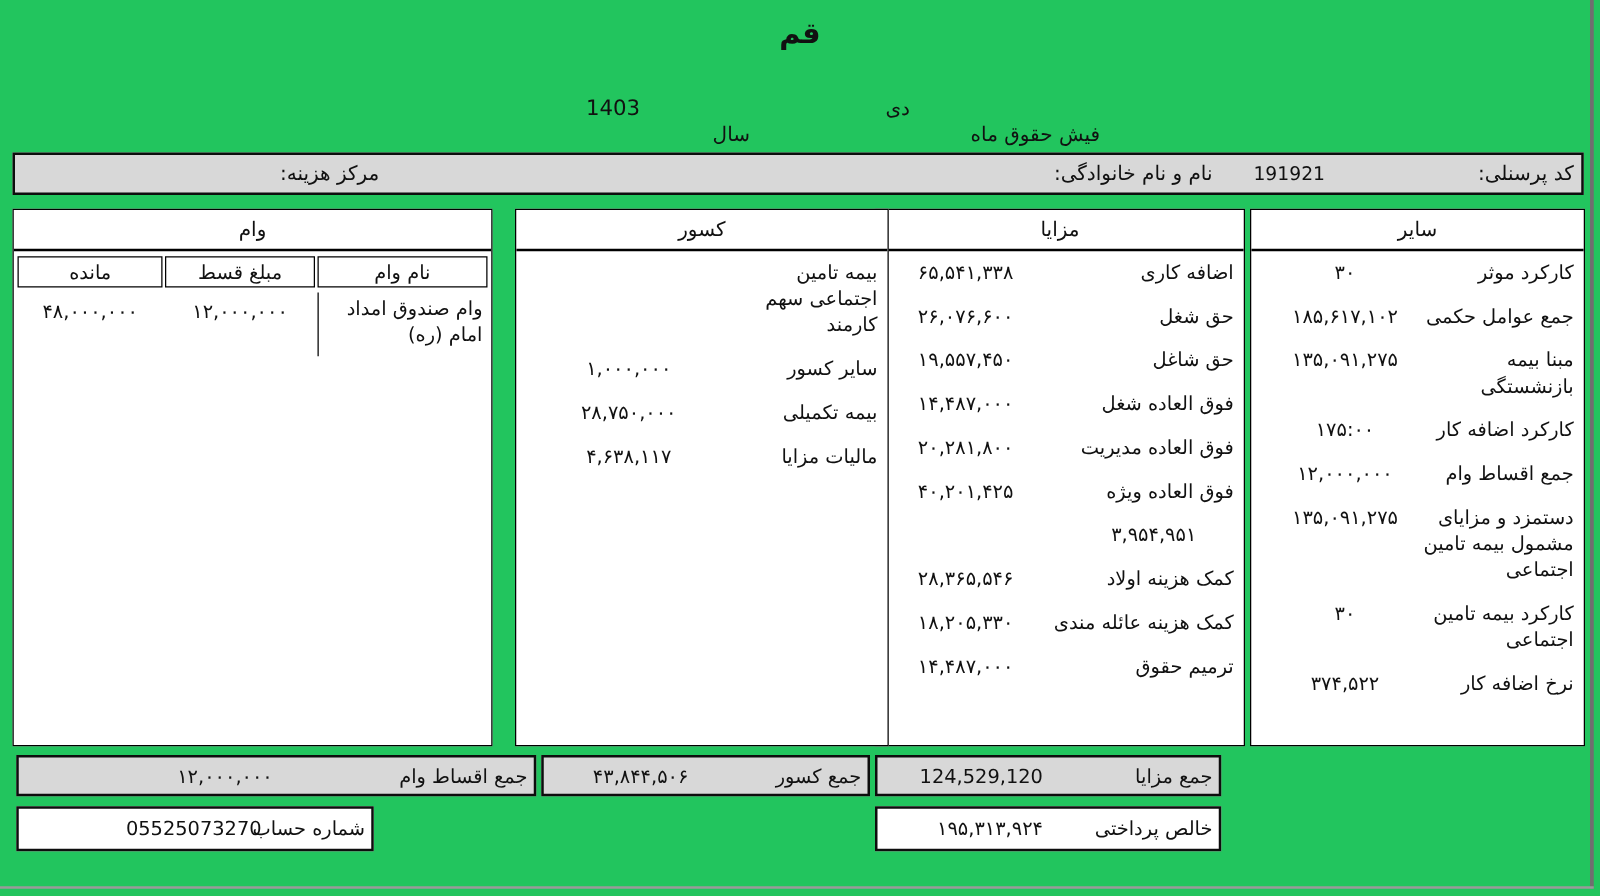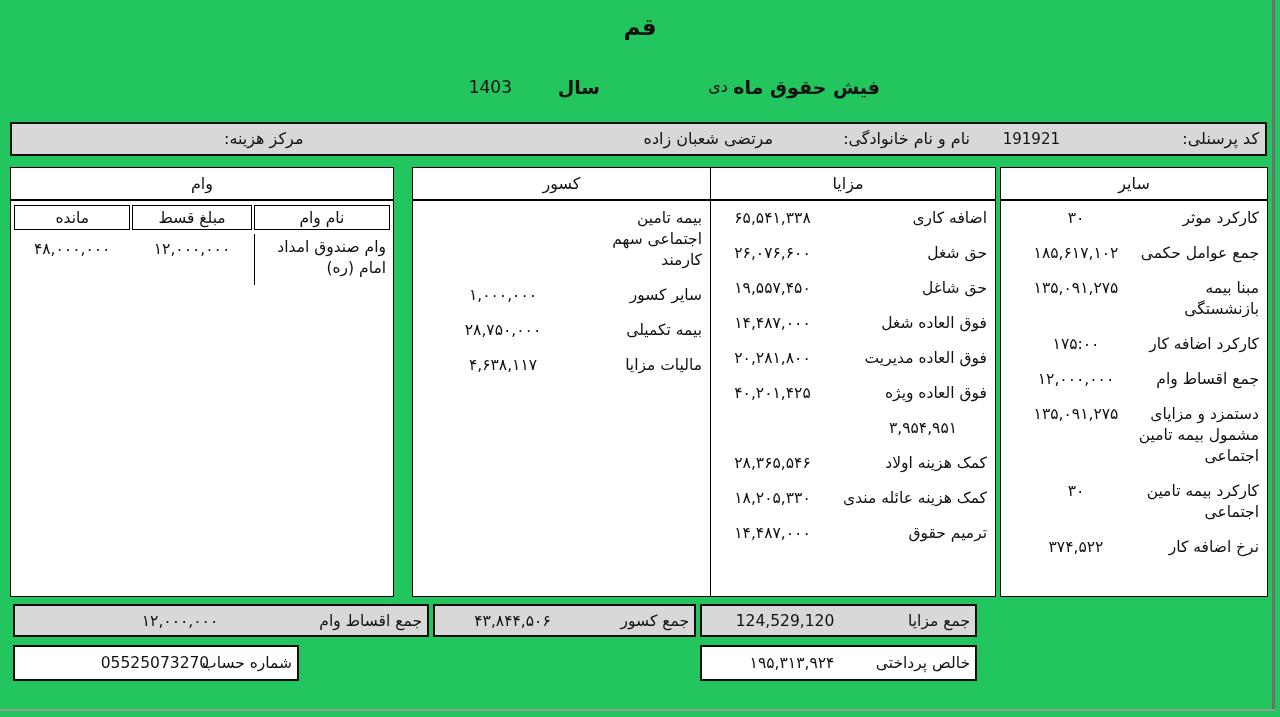--- a/index.html
+++ b/index.html
@@ -7,21 +7,21 @@
     position:relative;width:1280px;height:717px;background:#22c55e;overflow:hidden;
     font-family:"DejaVu Sans",sans-serif;color:#111;direction:rtl;
   }
   .bold{font-weight:normal;}
   
   .edge-right{position:absolute;left:1272px;top:0;width:3px;height:711px;background:#6f6f6f;}
   .edge-bottom{position:absolute;left:0;top:709px;width:1275px;height:2px;background:#9a9a9a;}
   
   .city{position:absolute;top:14px;left:0;width:1280px;text-align:center;font-size:23px;font-weight:bold;}
   .sub{position:absolute;top:74px;height:26px;line-height:26px;font-size:16px;}
-  .sub.b{font-weight:bold;font-size:19px;}
+  .sub.b{font-weight:normal;font-size:16px;margin-top:21px;}
   
   .personnel{
     position:absolute;left:10px;top:122px;width:1253px;height:30px;
     background:#d8d8d8;border:2.5px solid #0d0d0d;
   }
   .personnel span{position:absolute;top:0;height:30px;line-height:30px;font-size:16px;white-space:nowrap;}
   
   .col{position:absolute;top:167px;height:430px;border:1.5px solid #000;background:#fff;box-sizing:border-box;overflow:hidden;}
   .col-h{height:31px;line-height:31px;text-align:center;font-size:16px;border-bottom:2.5px solid #000;}
   .crow{display:flex;padding:7px 4px;font-size:15.5px;line-height:21px;}
@@ -55,21 +55,20 @@
   <div class="city">قم</div>
   <span class="sub b" style="right:400px;">فیش حقوق ماه</span>
   <span class="sub" style="right:552px;">دی</span>
   <span class="sub b" style="right:680px;">سال</span>
   <span class="sub" style="right:768px;font-size:17px;">1403</span>
 
   <div class="personnel">
     <span class="bold" style="right:6px;">کد پرسنلی:</span>
     <span style="right:205px;font-size:15px;">191921</span>
     <span class="bold" style="right:295px;">نام و نام خانوادگی:</span>
-    <span style="right:492px;">مرتضی شعبان زاده</span>
     <span class="bold" style="left:212px;">مرکز هزینه:</span>
   </div>
 
   <div class="col col-other" style="left:1000px;width:268px;">
     <div class="col-h">سایر</div>
     <div class="crow">
       <div class="lbl">کارکرد موثر</div>
       <div class="val">۳۰</div>
     </div>
     <div class="crow">

